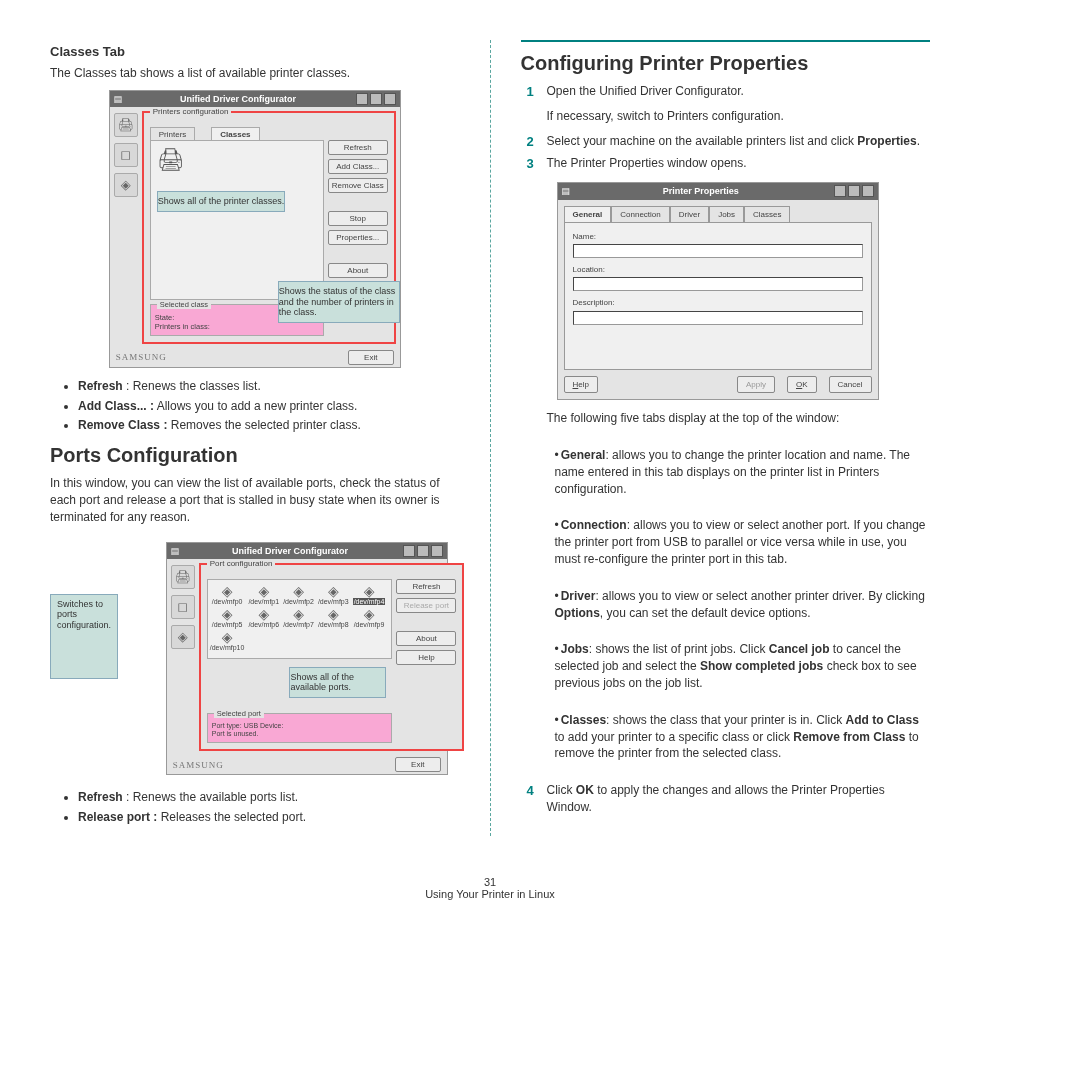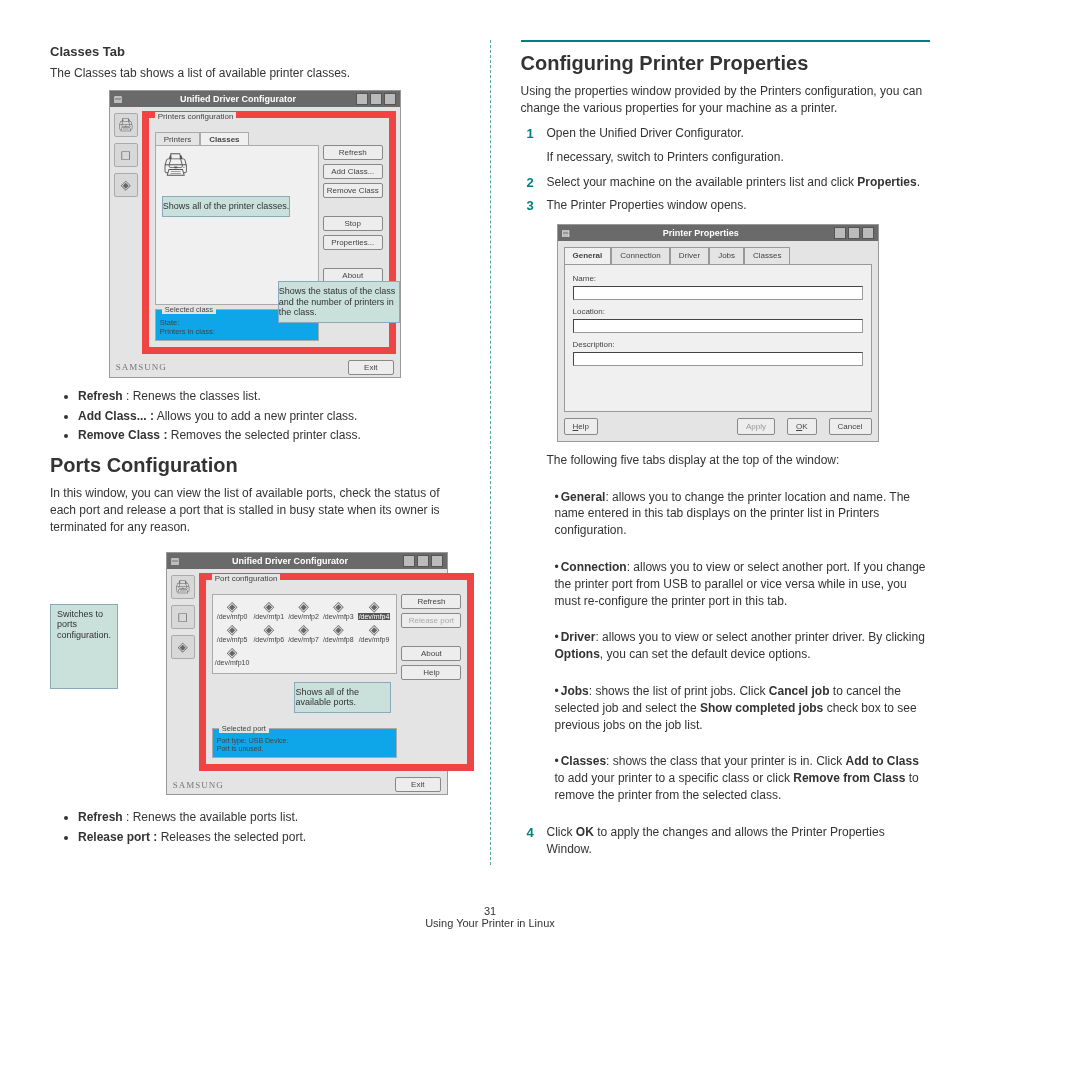--- a/index.html
+++ b/index.html
@@ -133,35 +133,35 @@
     background: #d8d8d8;
     border-radius: 2px;
     display: flex; align-items: center; justify-content: center;
     font-size: 13px; color: #666;
   }
   .main-area {
     flex: 1;
     position: relative;
   }
   .groupbox {
-    border: 7px solid #ef4444;
+    border: 2px solid #ef4444;
     padding: 14px 6px 6px 6px;
     position: relative;
     background: #e4e4e4;
   }
   .groupbox .legend {
     position: absolute;
     top: -6px; left: 6px;
     background: #e4e4e4;
     padding: 0 3px;
     font-size: 8px;
   }
   .tabs {
     display: flex;
-    gap: 0;
+    gap: 16px;
     margin-bottom: -1px;
   }
   .tab {
     border: 1px solid #aaa;
     padding: 2px 8px;
     font-size: 8px;
     background: #e4e4e4;
     border-bottom: none;
   }
   .tab.active {
@@ -221,21 +221,21 @@
   .printer-glyph {
     font-size: 22px; color: #555;
     padding: 2px 0 0 2px;
   }
   .status-box {
     border: 1px solid #aaa;
     margin-top: 4px;
     padding: 8px 4px 4px 4px;
     position: relative;
     font-size: 7.5px;
-    background: #0ea5e9;
+    background: #f9a8d4;
   }
   .status-box .legend {
     position: absolute;
     top: -5px; left: 6px;
     background: #e4e4e4;
     padding: 0 3px;
     font-size: 7.5px;
   }
   .port-grid {
     display: grid;
@@ -498,21 +498,20 @@
         <li><b>Refresh</b> : Renews the available ports list.</li>
         <li><b>Release port :</b> Releases the selected port.</li>
       </ul>
   </div>
 
   <div class="divider"></div>
 
   <div class="col">
     <div class="divider-top"></div>
     <h2>Configuring Printer Properties</h2>
-    <p>Using the properties window provided by the Printers configuration, you can change the various properties for your machine as a printer.</p>
 
     <ol class="steps">
       <li>
         <span class="num">1</span>
         <span>Open the Unified Driver Configurator.</span>
         <p style="margin-top:8px;">If necessary, switch to Printers configuration.</p>
       </li>
       <li>
         <span class="num">2</span>
         <span>Select your machine on the available printers list and click </span><b>Properties</b><span>.</span>

